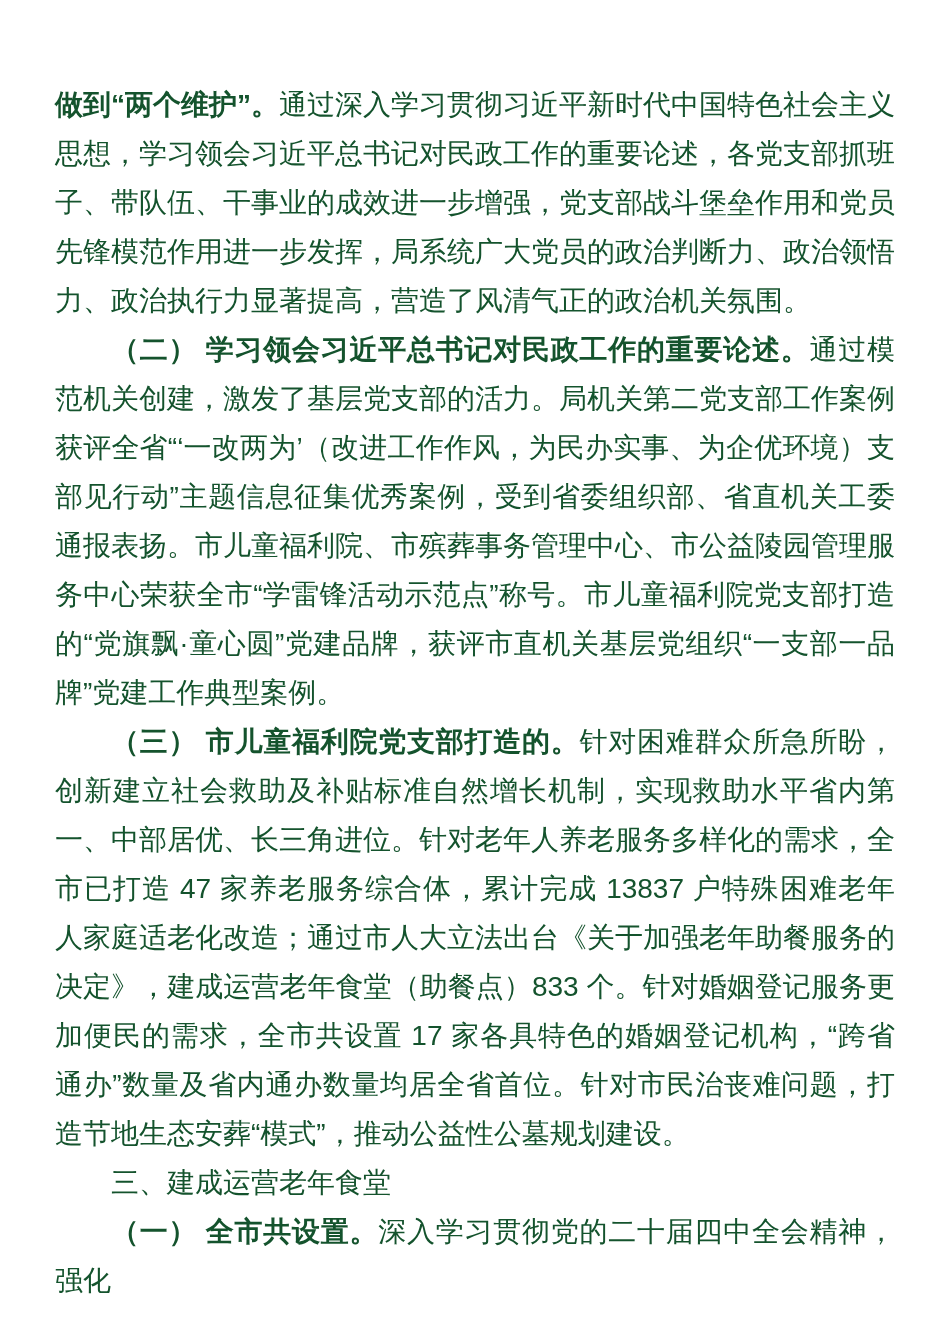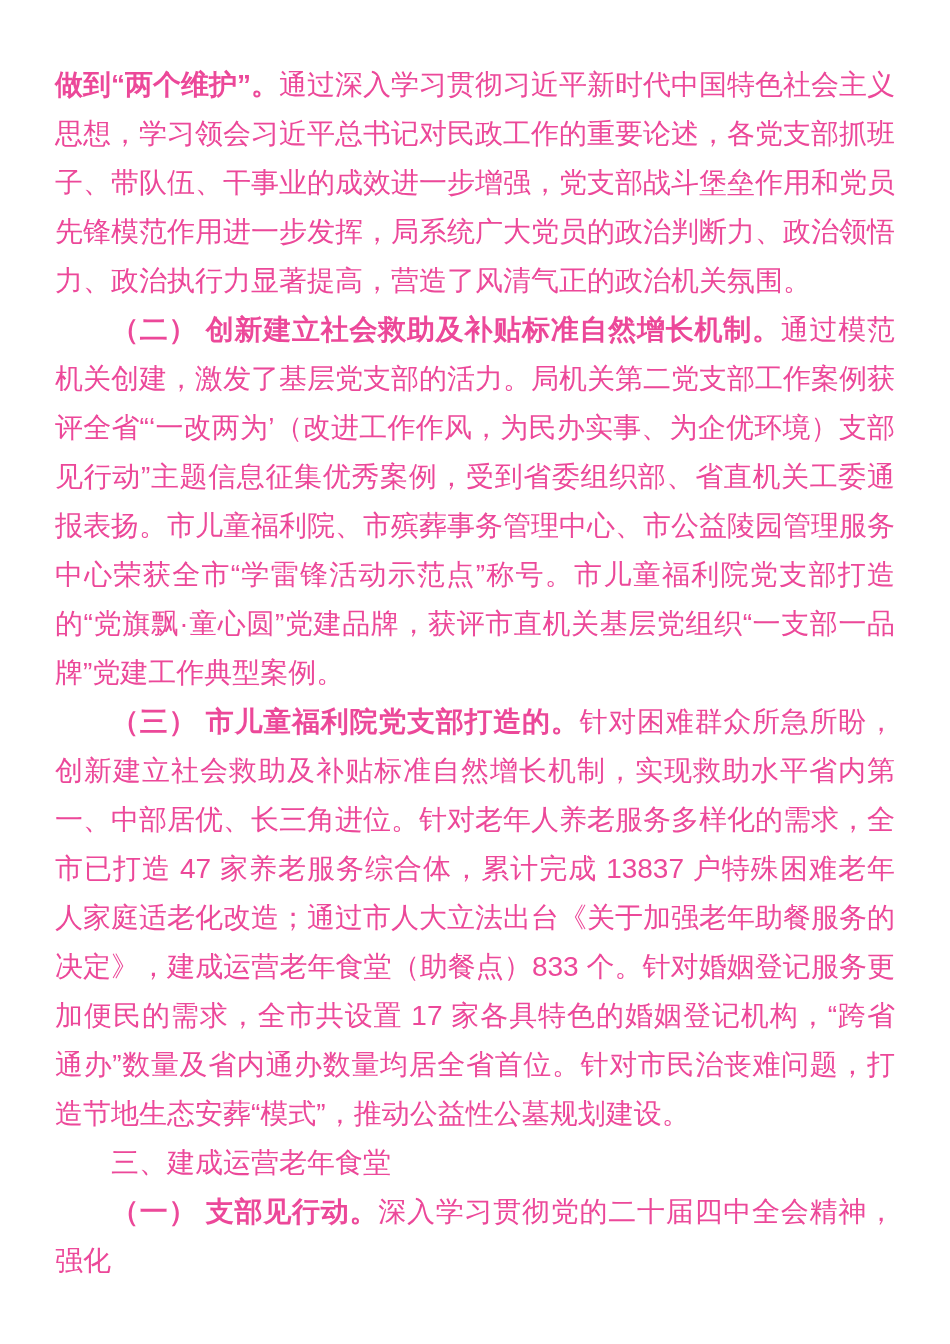--- a/index.html
+++ b/index.html
@@ -6,45 +6,46 @@
   html, body { background: #ffffff; }
   body {
     width: 950px;
     height: 1344px;
     overflow: hidden;
   }
   .page {
     width: 950px;
     height: 1068px;
     background: #ffffff;
-    color: #ec4899;
+    color: #14532d;
     padding: 60px 55px 0 55px;
     font-family: "Liberation Sans", "DejaVu Sans", sans-serif;
     font-size: 28px;
     line-height: 49px;
     text-align: justify;
     text-justify: inter-ideograph;
+    margin-top: 20px;
   }
   .para {
     text-align: justify;
     text-justify: inter-ideograph;
     margin: 0;
   }
   .para.indent { text-indent: 2em; }
   .lead { font-weight: 700; }
   .body-text { font-weight: 400; }
 </style>
 </head>
 <body>
 
 <div class="page">
 
   <p class="para"><strong class="lead">做到“两个维护”。</strong><span class="body-text">通过深入学习贯彻习近平新时代中国特色社会主义思想，学习领会习近平总书记对民政工作的重要论述，各党支部抓班子、带队伍、干事业的成效进一步增强，党支部战斗堡垒作用和党员先锋模范作用进一步发挥，局系统广大党员的政治判断力、政治领悟力、政治执行力显著提高，营造了风清气正的政治机关氛围。</span></p>
 
-  <p class="para indent"><strong class="lead">（二） 创新建立社会救助及补贴标准自然增长机制。</strong><span class="body-text">通过模范机关创建，激发了基层党支部的活力。局机关第二党支部工作案例获评全省“‘一改两为’（改进工作作风，为民办实事、为企优环境）支部见行动”主题信息征集优秀案例，受到省委组织部、省直机关工委通报表扬。市儿童福利院、市殡葬事务管理中心、市公益陵园管理服务中心荣获全市“学雷锋活动示范点”称号。市儿童福利院党支部打造的“党旗飘·童心圆”党建品牌，获评市直机关基层党组织“一支部一品牌”党建工作典型案例。</span></p>
+  <p class="para indent"><strong class="lead">（二） 学习领会习近平总书记对民政工作的重要论述。</strong><span class="body-text">通过模范机关创建，激发了基层党支部的活力。局机关第二党支部工作案例获评全省“‘一改两为’（改进工作作风，为民办实事、为企优环境）支部见行动”主题信息征集优秀案例，受到省委组织部、省直机关工委通报表扬。市儿童福利院、市殡葬事务管理中心、市公益陵园管理服务中心荣获全市“学雷锋活动示范点”称号。市儿童福利院党支部打造的“党旗飘·童心圆”党建品牌，获评市直机关基层党组织“一支部一品牌”党建工作典型案例。</span></p>
 
   <p class="para indent"><strong class="lead">（三） 市儿童福利院党支部打造的。</strong><span class="body-text">针对困难群众所急所盼，创新建立社会救助及补贴标准自然增长机制，实现救助水平省内第一、中部居优、长三角进位。针对老年人养老服务多样化的需求，全市已打造 47 家养老服务综合体，累计完成 13837 户特殊困难老年人家庭适老化改造；通过市人大立法出台《关于加强老年助餐服务的决定》，建成运营老年食堂（助餐点）833 个。针对婚姻登记服务更加便民的需求，全市共设置 17 家各具特色的婚姻登记机构，“跨省通办”数量及省内通办数量均居全省首位。针对市民治丧难问题，打造节地生态安葬“模式”，推动公益性公墓规划建设。</span></p>
 
   <p class="para indent"><strong class="lead"></strong><span class="body-text">三、建成运营老年食堂</span></p>
 
-  <p class="para indent"><strong class="lead">（一） 支部见行动。</strong><span class="body-text">深入学习贯彻党的二十届四中全会精神，强化</span></p>
+  <p class="para indent"><strong class="lead">（一） 全市共设置。</strong><span class="body-text">深入学习贯彻党的二十届四中全会精神，强化</span></p>
 
 </div>
 
 </body></html>

